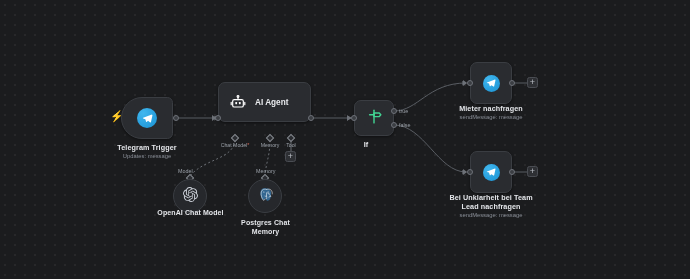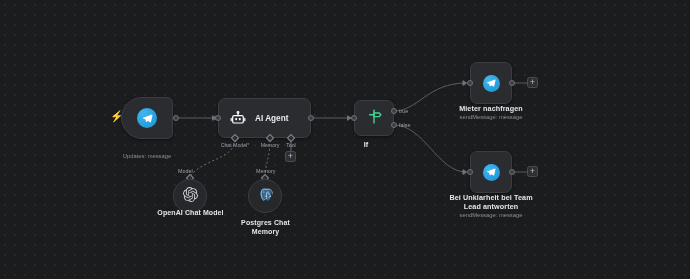--- a/index.html
+++ b/index.html
@@ -168,23 +168,24 @@
 
   <div class="bolt" style="left:110px; top:111px;">⚡</div>
   <div class="node trigger" style="left:121px; top:97px; width:52px; height:42px;">
     <div class="tg">
       <svg width="11" height="11" viewBox="0 0 24 24" aria-hidden="true">
         <path d="M21.5 3.3L2.6 10.6c-1 .4-1 1.1-.2 1.3l4.8 1.5 1.8 5.6c.2.6.4.8.9.8.4 0 .6-.2.9-.5l2.3-2.2 4.8 3.5c.9.5 1.5.2 1.7-.8l3.1-14.6c.3-1.2-.4-1.8-1.2-1.5z" fill="#fff"></path>
       </svg>
     </div>
   </div>
   <div class="port" style="left:173px; top:115px;"></div>
+  <div class="node-caption" style="left:96px; top:143px; width:102px;">Telegram Trigger</div>
   <div class="node-sub" style="left:96px; top:152px; width:102px;">Updates: message</div>
 
-  <div class="node" style="left:218px; top:98px; width:93px; height:40px; justify-content:flex-start;">
+  <div class="node" style="left:218px; top:82px; width:93px; height:40px; justify-content:flex-start;">
     <span style="margin-left:11px; display:flex; align-items:center;">
       <svg width="16" height="16" viewBox="0 0 24 24" aria-hidden="true">
         <g fill="none" stroke="#ffffff" stroke-width="1.8" stroke-linecap="round" stroke-linejoin="round">
           <rect x="4" y="8.5" width="16" height="11" rx="2.4"></rect>
           <path d="M12 8.5V5.2"></path>
           <circle cx="12" cy="3.8" r="1.3"></circle>
           <path d="M1.8 12.5v3.5M22.2 12.5v3.5"></path>
         </g>
         <rect x="8" y="12" width="2.6" height="3.2" rx="0.6" fill="#ffffff"></rect>
         <rect x="13.4" y="12" width="2.6" height="3.2" rx="0.6" fill="#ffffff"></rect>
@@ -246,21 +247,21 @@
       <svg width="10" height="10" viewBox="0 0 24 24" aria-hidden="true">
         <path d="M21.5 3.3L2.6 10.6c-1 .4-1 1.1-.2 1.3l4.8 1.5 1.8 5.6c.2.6.4.8.9.8.4 0 .6-.2.9-.5l2.3-2.2 4.8 3.5c.9.5 1.5.2 1.7-.8l3.1-14.6c.3-1.2-.4-1.8-1.2-1.5z" fill="#fff"></path>
       </svg>
     </div>
   </div>
   <div class="port-arrow" style="left:463px; top:169px;"></div>
   <div class="port" style="left:467px; top:169px;"></div>
   <div class="port" style="left:509px; top:169px;"></div>
   <div class="plus-btn" style="left:527px; top:166px;">+</div>
   <div class="node-caption" style="left:433px; top:193px; width:116px;">Bei Unklarheit bei Team
-Lead antworten</div>
+Lead nachfragen</div>
   <div class="node-sub" style="left:433px; top:211px; width:116px;">sendMessage: message</div>
 
   <div class="edge-label" style="left:178px; top:168px;">Model</div>
   <div class="port-diamond" style="left:187px; top:175px;"></div>
   <div class="subnode" style="left:173px; top:179px;">
     <span>
       <svg width="15" height="15" viewBox="0 0 24 24" aria-hidden="true">
         <path d="M22.28 9.82a5.98 5.98 0 0 0-.52-4.91 6.05 6.05 0 0 0-6.51-2.9A6.07 6.07 0 0 0 4.98 4.18a5.98 5.98 0 0 0-4 2.9 6.05 6.05 0 0 0 .75 7.1 5.98 5.98 0 0 0 .51 4.91 6.05 6.05 0 0 0 6.52 2.9A5.98 5.98 0 0 0 13.26 24a6.05 6.05 0 0 0 5.77-4.21 5.99 5.99 0 0 0 4-2.9 6.06 6.06 0 0 0-.75-7.07zM13.26 22.43a4.48 4.48 0 0 1-2.88-1.04l.14-.08 4.78-2.76a.79.79 0 0 0 .39-.68v-6.74l2.02 1.17a.07.07 0 0 1 .04.05v5.58a4.5 4.5 0 0 1-4.49 4.5zM3.6 18.3a4.47 4.47 0 0 1-.54-3.01l.14.09 4.79 2.76a.77.77 0 0 0 .78 0l5.84-3.37v2.33a.08.08 0 0 1-.03.06L9.74 19.9a4.5 4.5 0 0 1-6.14-1.64zM2.34 7.9a4.49 4.49 0 0 1 2.34-1.97V11.6a.77.77 0 0 0 .39.68l5.8 3.35-2.02 1.17a.07.07 0 0 1-.07 0L3.94 14a4.5 4.5 0 0 1-1.6-6.1zm16.6 3.86l-5.83-3.4L15.1 7.2a.07.07 0 0 1 .07 0l4.83 2.79a4.49 4.49 0 0 1-.68 8.1v-5.68a.79.79 0 0 0-.39-.65zm2.01-3.02l-.14-.09-4.78-2.79a.78.78 0 0 0-.79 0L9.4 9.23V6.9a.07.07 0 0 1 .03-.06l4.83-2.79a4.49 4.49 0 0 1 6.67 4.65zM8.3 12.86l-2.02-1.16a.08.08 0 0 1-.04-.06V6.07a4.49 4.49 0 0 1 7.37-3.45l-.14.08L8.69 5.46a.79.79 0 0 0-.39.68zm1.1-2.37l2.6-1.5 2.6 1.5v3l-2.6 1.5-2.6-1.5z" fill="#c9ced6"></path>
       </svg>
     </span>

